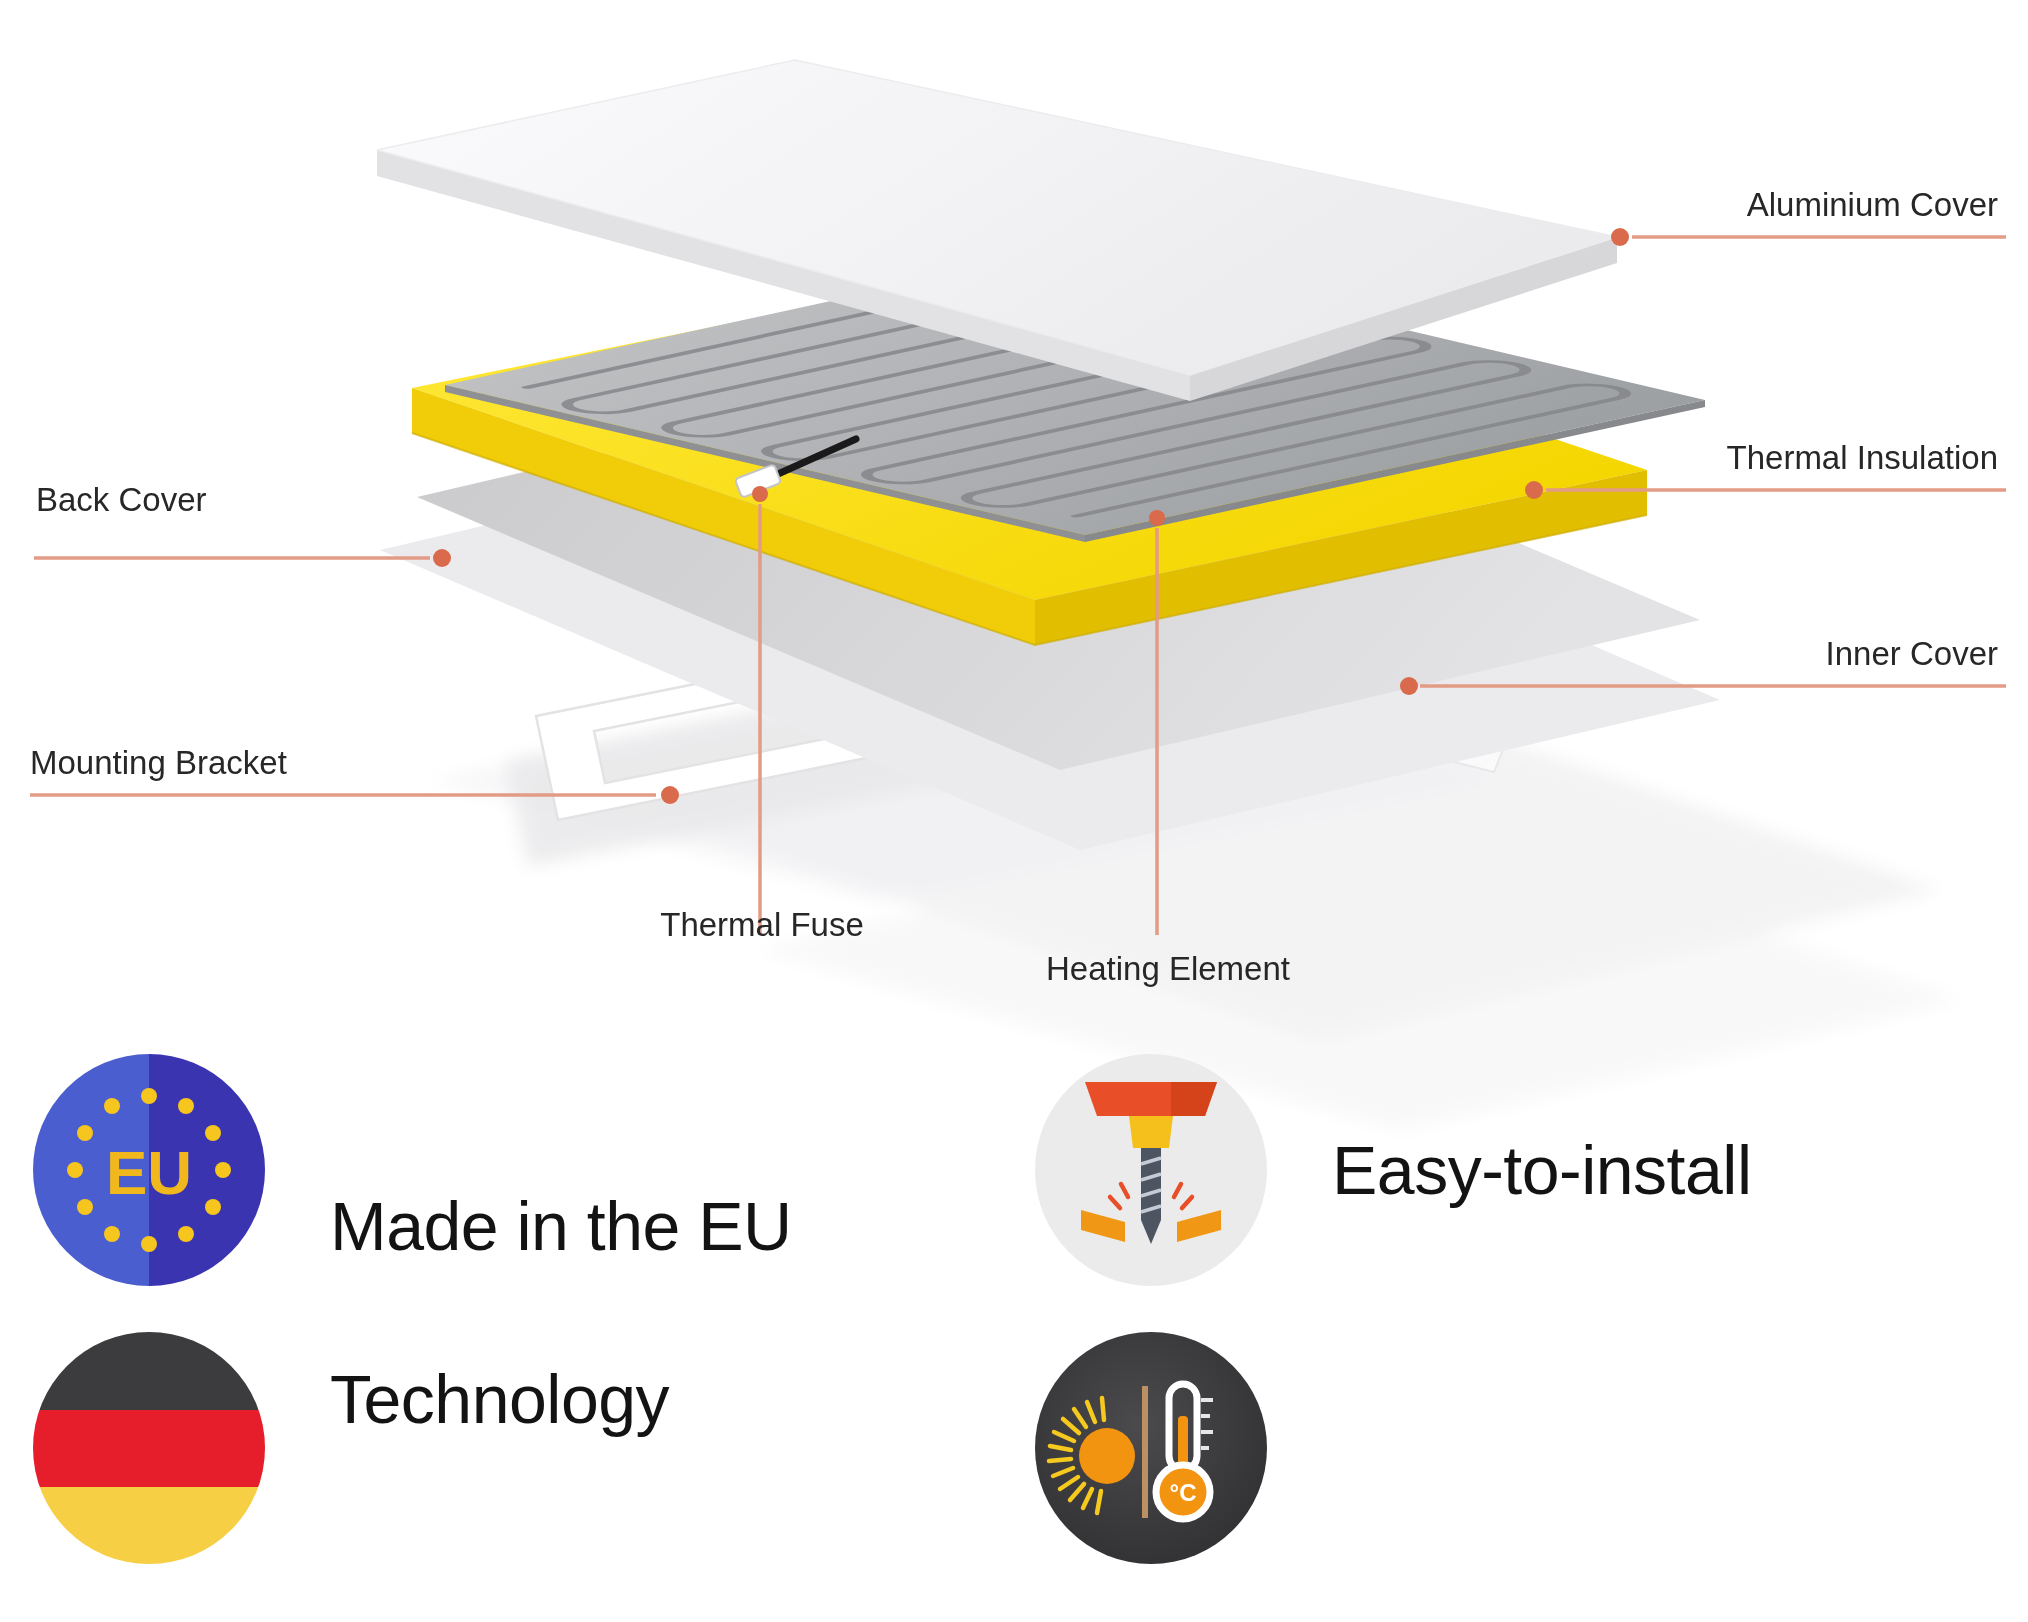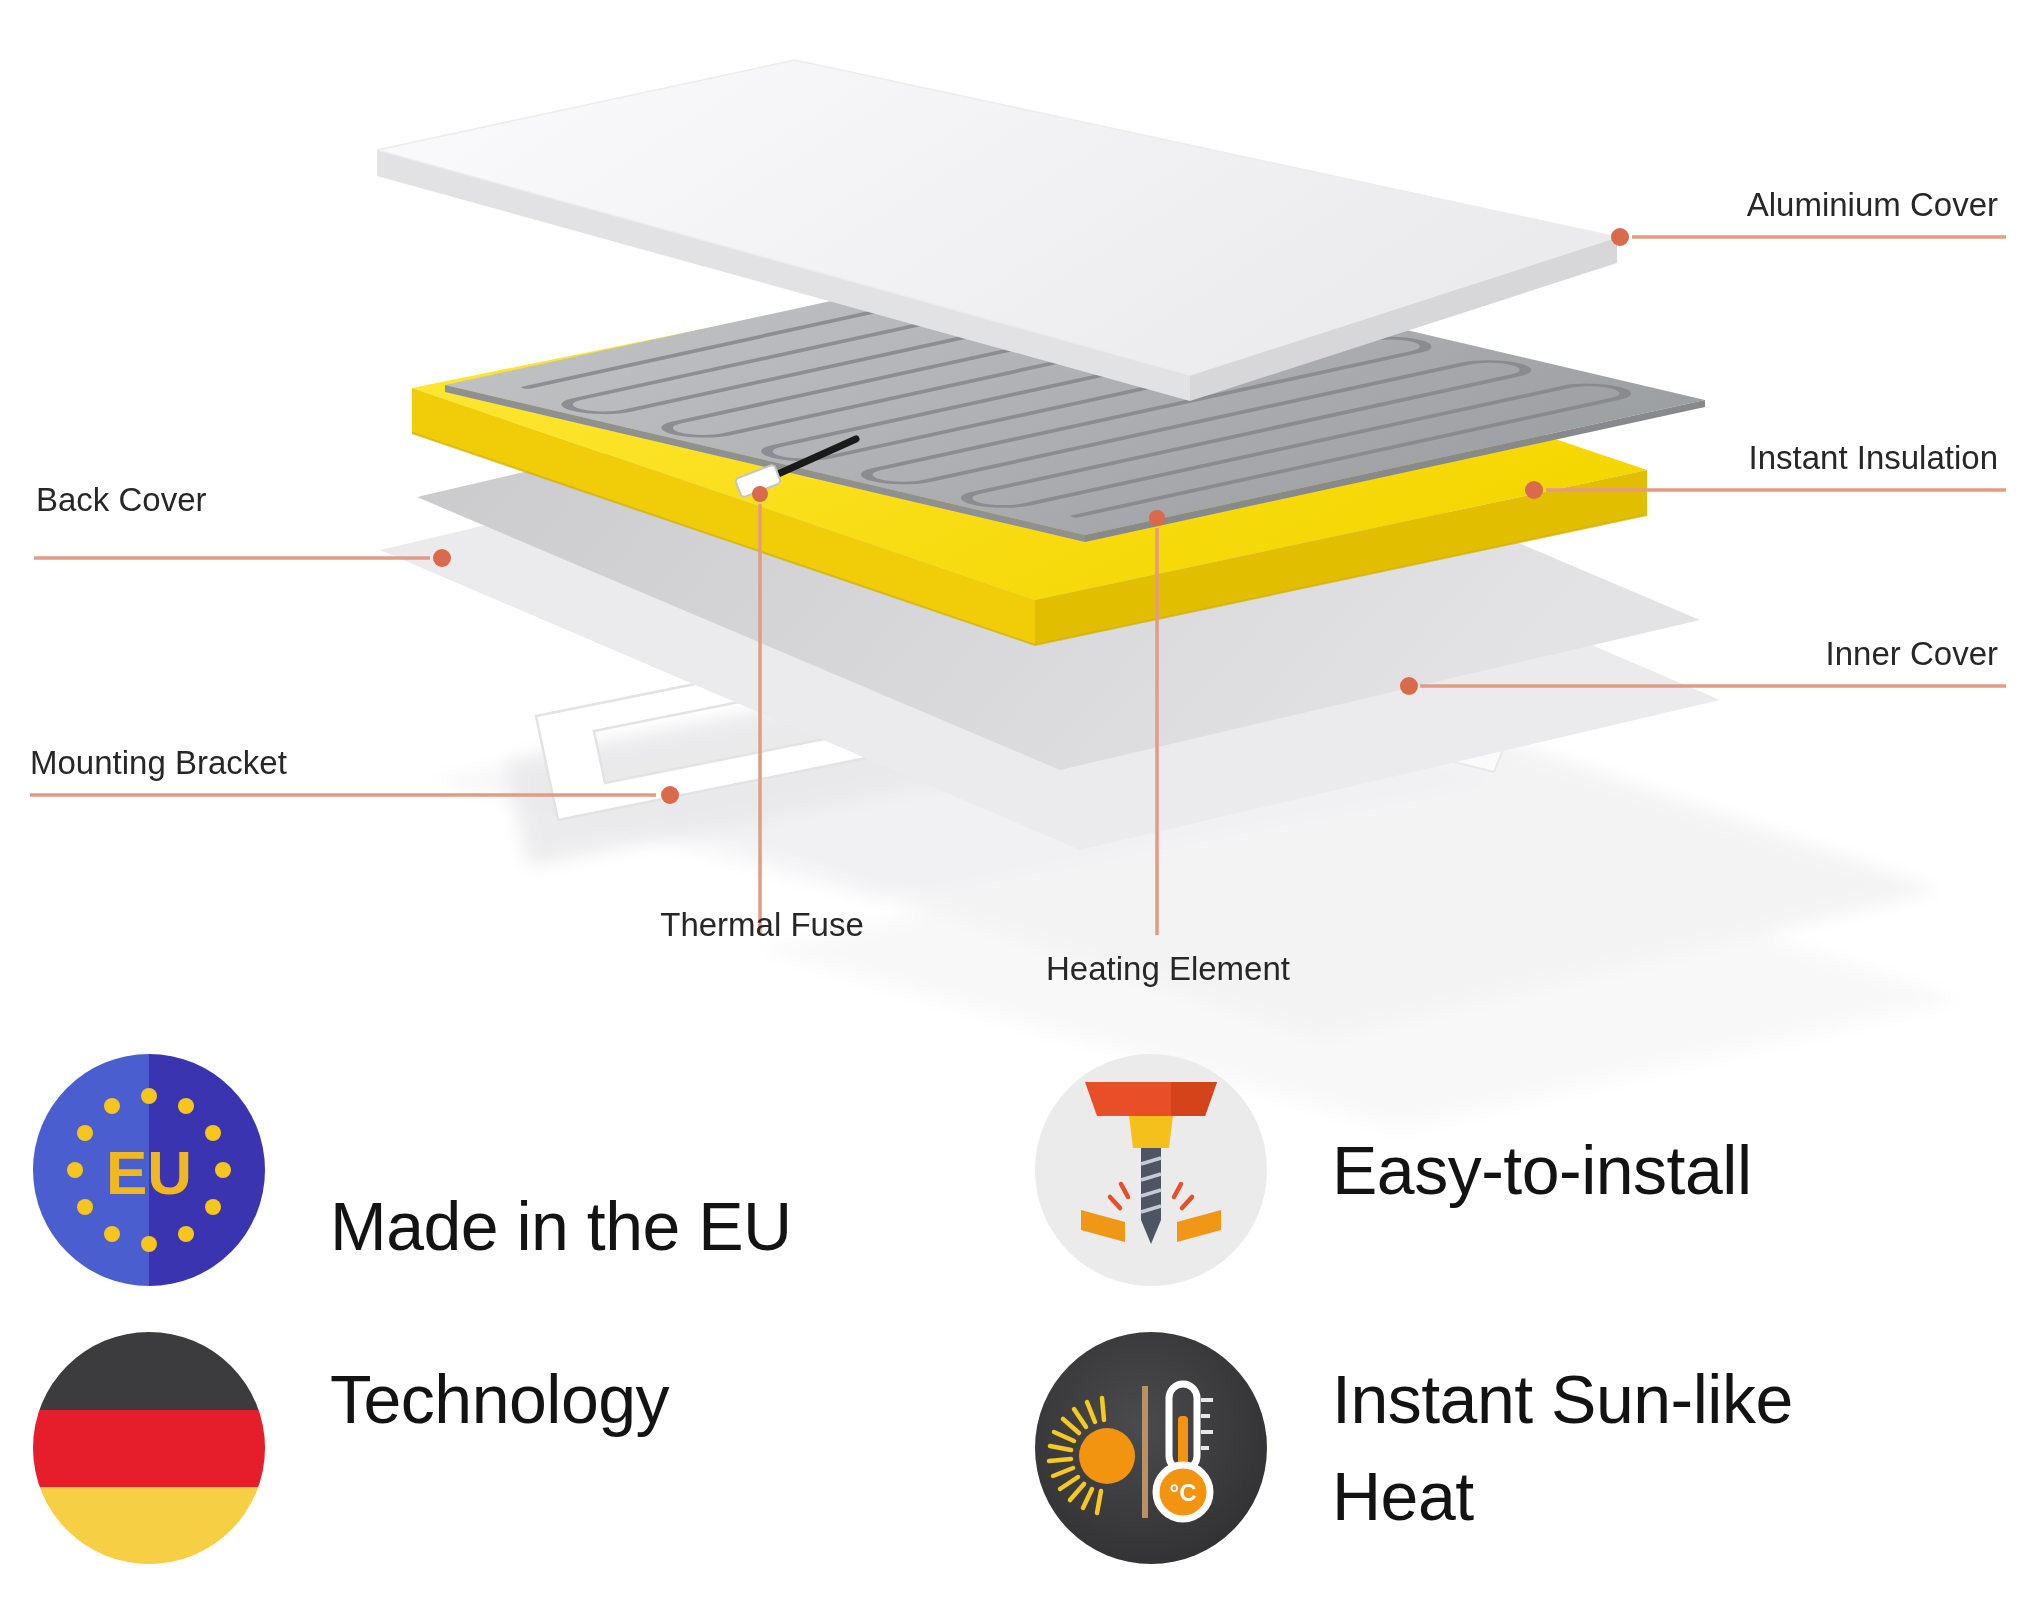--- a/index.html
+++ b/index.html
@@ -188,36 +188,32 @@
           <line x1="50" y1="0" x2="58" y2="0"></line>
     </g>
     <rect x="18" y="-64" width="28" height="86" rx="14" fill="none" stroke="#ffffff" stroke-width="7"></rect>
     <rect x="27" y="-32" width="10" height="52" rx="4" fill="#f29410"></rect>
     <circle cx="32" cy="44" r="27" fill="#f29410" stroke="#ffffff" stroke-width="7"></circle>
     <text x="32" y="53" text-anchor="middle" font-family="Liberation Sans, sans-serif" font-size="24" font-weight="bold" fill="#ffffff">°C</text>
   </g>
 </svg>
 
 <div class="callout right" style="right:30px;top:186px;">Aluminium Cover</div>
-<div class="callout right" style="right:30px;top:439px;">Instant Insulation</div>
+<div class="callout right" style="right:30px;top:439px;">Thermal Insulation</div>
 <div class="callout right" style="right:30px;top:635px;">Inner Cover</div>
 <div class="callout" style="left:36px;top:481px;">Back Cover</div>
 <div class="callout" style="left:30px;top:744px;">Mounting Bracket</div>
 <div class="callout center" style="left:562px;width:400px;top:906px;">Thermal Fuse</div>
 <div class="callout center" style="left:968px;width:400px;top:950px;">Heating Element</div>
 
 <div class="feat" style="left:330px;top:1178px;">
   <div>Made in the EU</div>
   <div></div>
 </div>
 <div class="feat" style="left:1332px;top:1122px;">
   <div>Easy-to-install</div>
   <div></div>
 </div>
 <div class="feat" style="left:330px;top:1351px;">
   <div>Technology</div>
 </div>
-<div class="feat" style="left:1332px;top:1351px;">
-  <div>Instant Sun-like</div>
-  <div>Heat</div>
-</div>
 
 </div>
 
 </body></html>

